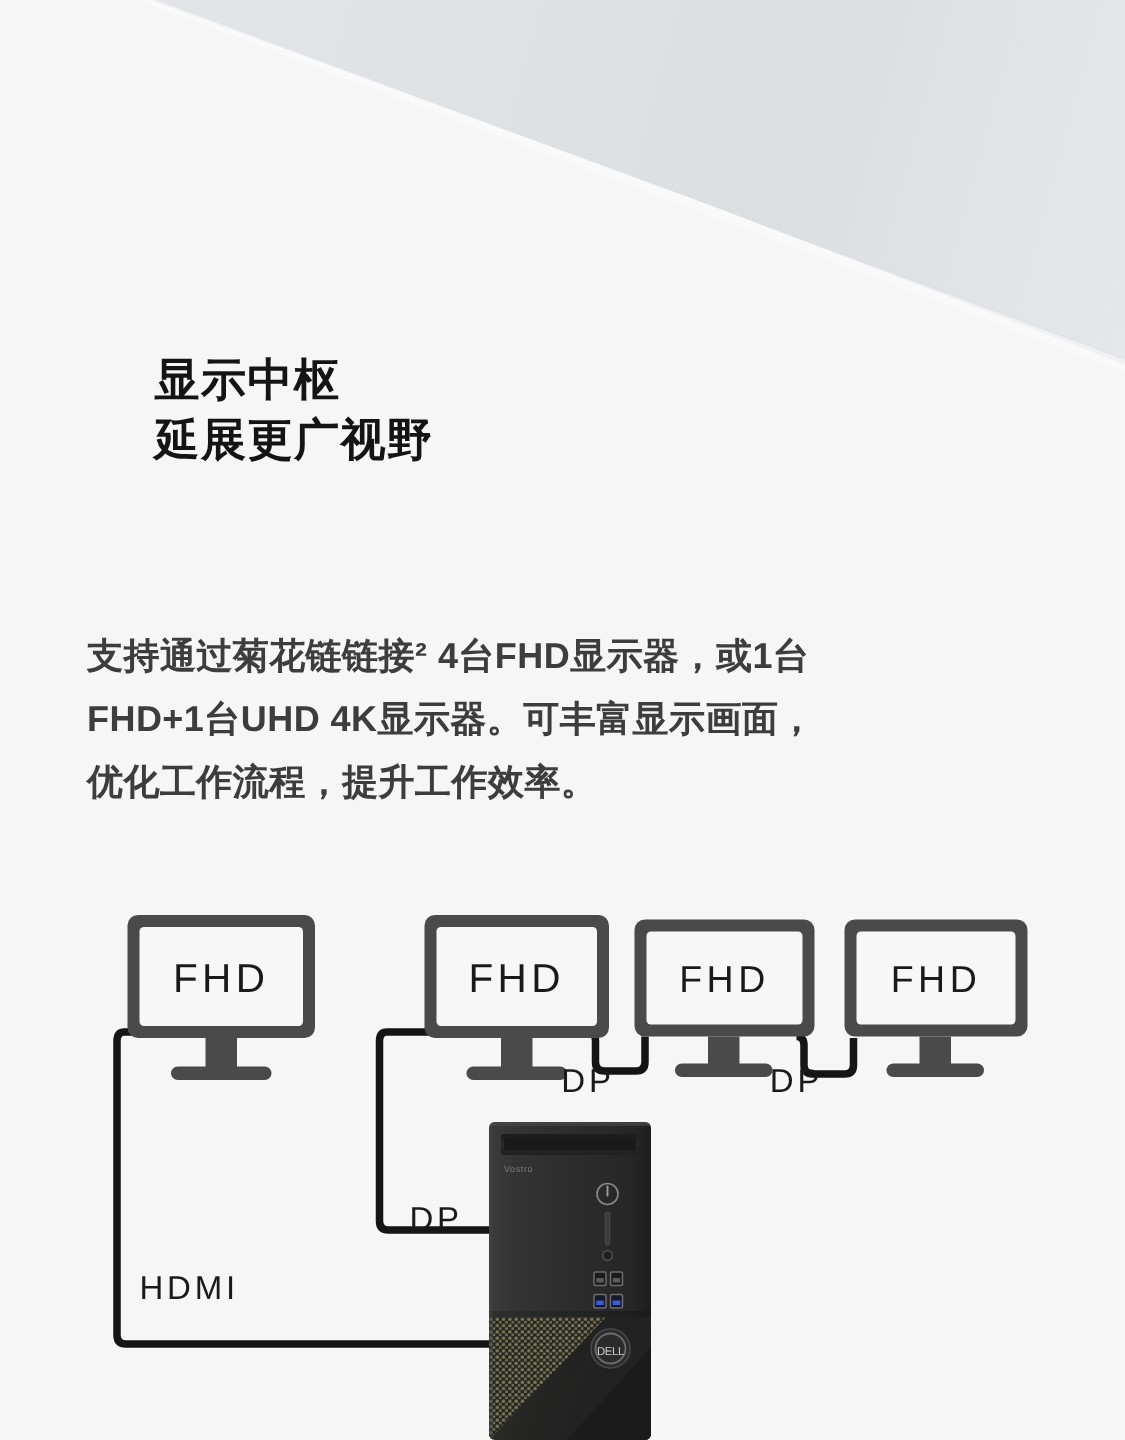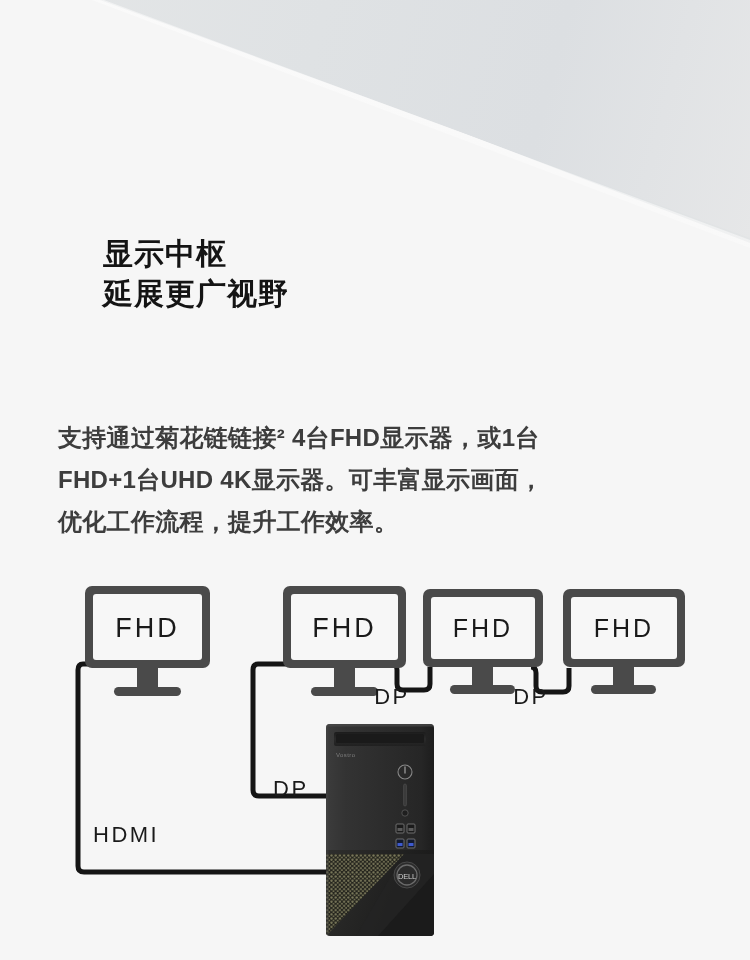--- a/index.html
+++ b/index.html
@@ -45,21 +45,21 @@
   }
   .body-copy{
     position:absolute;left:58px;top:393px;width:640px;
     font-size:24px;line-height:1.75;
     color:#3d3d3d;font-weight:700;
     letter-spacing:.3px;
     white-space:pre-line;
   }
 
   
-  .diagram{position:absolute;left:0;top:536px;width:750px;height:400px;}
+  .diagram{position:absolute;left:0;top:560px;width:750px;height:400px;}
   .diagram svg{display:block;}
 
   .mon-label{
     font-family:"Liberation Sans","DejaVu Sans",sans-serif;
     font-size:27px;letter-spacing:3px;fill:#1a1a1a;
   }
   .mon-label.sm{font-size:25px;}
   .cable-label{
     font-family:"Liberation Sans","DejaVu Sans",sans-serif;
     font-size:22px;letter-spacing:2.5px;fill:#1a1a1a;

